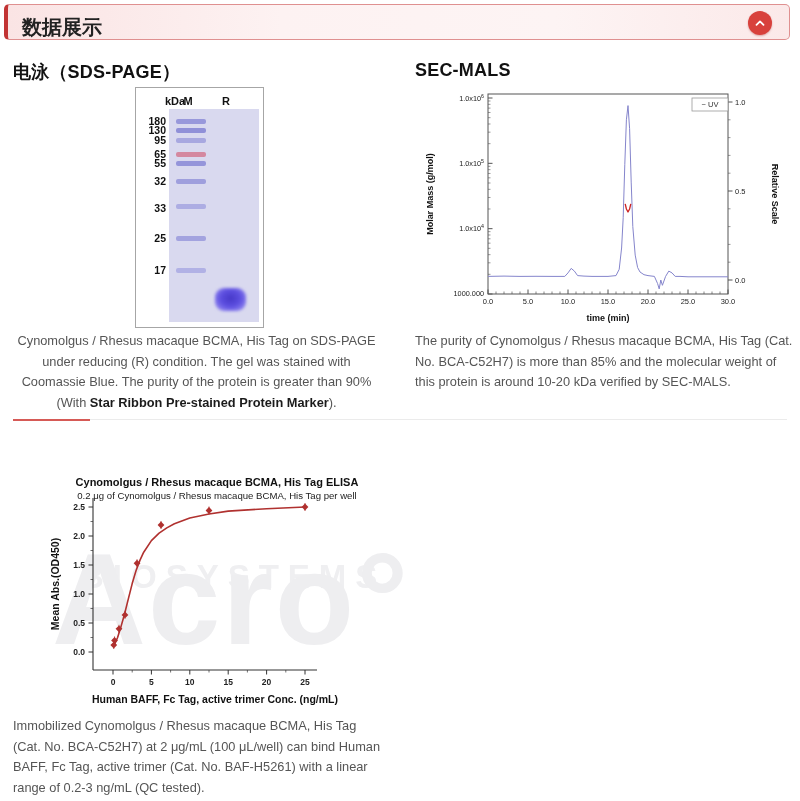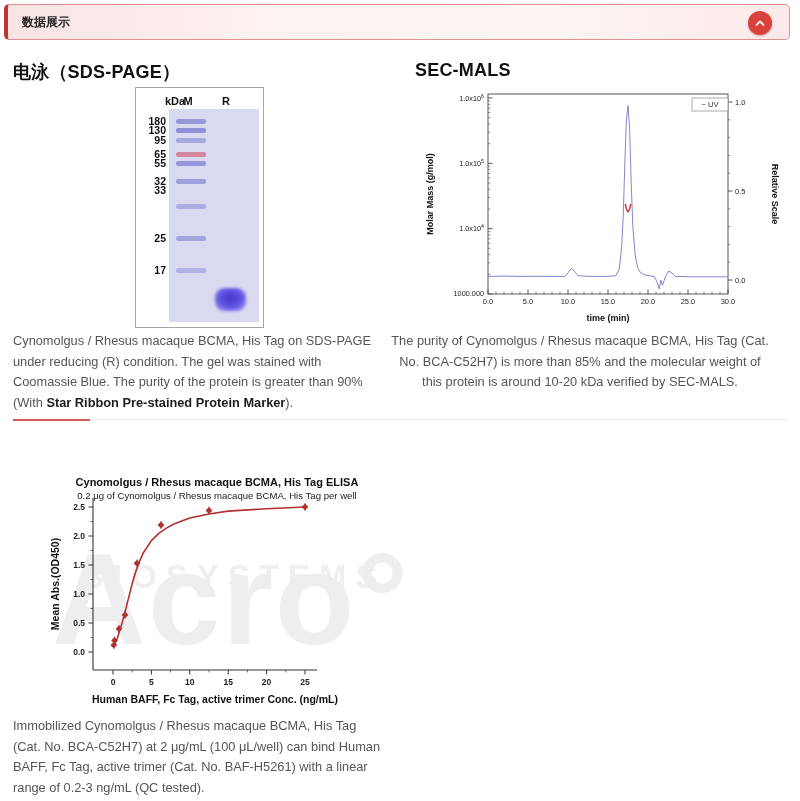--- a/index.html
+++ b/index.html
@@ -2,31 +2,31 @@
 <html><head>
 <meta charset="utf-8">
 <style>
   html,body{margin:0;padding:0;background:#fff;}
   .page{position:relative;width:800px;height:801px;background:#fff;overflow:hidden;
         font-family:"Liberation Sans",sans-serif;}
   
   .hdr{position:absolute;left:4px;top:4px;width:786px;height:36px;box-sizing:border-box;
        background:linear-gradient(90deg,#fae4e4 0%,#fdf2f2 35%,#fdf4f4 70%,#fbe9e9 100%);
        border:1px solid #df9090;border-left:4px solid #c23434;border-radius:5px;}
-  .hdr-title{position:absolute;left:14px;top:9px;font-size:12px;font-weight:bold;color:#222;}
+  .hdr-title{position:absolute;left:14px;top:9px;font-size:20px;font-weight:bold;color:#222;}
   .collapse-btn{position:absolute;right:17px;top:6px;width:24px;height:24px;border:none;
        border-radius:50%;background:#d8413c;cursor:pointer;padding:0;box-shadow:0 1px 2px rgba(150,0,0,.3);}
   .collapse-btn svg{display:block;margin:0 auto;}
   
   .sec-title{position:absolute;margin:0;font-size:18px;font-weight:bold;color:#111;letter-spacing:.2px;}
   #t-sds{left:13px;top:60px;} #t-sec{left:415px;top:60px;} #t-elisa{left:13px;top:445px;}
   
   .caption{position:absolute;margin:0;font-size:12.8px;line-height:20.5px;color:#555;}
-  #cap-left{left:13px;top:331px;width:367px;}
-  #cap-right{left:391px;top:331px;width:378px;text-align:center;}
+  #cap-left{left:13px;top:331px;width:367px;text-align:center;}
+  #cap-right{left:415px;top:331px;width:378px;}
   #cap-elisa{left:13px;top:716px;width:372px;}
   .marker-link{color:#1b1b1b;font-weight:600;}
   
   .gel-fig{position:absolute;left:135px;top:87px;width:127px;height:239px;background:#fff;
        border:1px solid #a6a6a6;box-sizing:content-box;}
   .gel-head{position:absolute;font-size:11px;font-weight:bold;color:#111;}
   .gel-area{position:absolute;left:33px;top:21px;width:90px;height:213px;background:#d9d9ef;}
   .gel-label{position:absolute;right:97px;font-size:10.5px;font-weight:bold;color:#111;line-height:11px;}
   .gel-band{position:absolute;left:7px;width:30px;height:5px;border-radius:2px;filter:blur(.7px);}
   .r-blob{position:absolute;left:46px;top:179px;width:31px;height:23px;border-radius:9px;
@@ -76,21 +76,21 @@
         <div class="gel-band" style="top: 95px; background: rgb(173, 173, 227);"></div>
         <div class="gel-band" style="top: 127px; background: rgb(163, 163, 223);"></div>
         <div class="gel-band" style="top: 159px; background: rgb(177, 177, 229);"></div>
       </div>
   <span class="gel-label" style="top: 28px;">180</span>
       <span class="gel-label" style="top: 37px;">130</span>
       <span class="gel-label" style="top: 47px;">95</span>
       <span class="gel-label" style="top: 61px;">65</span>
       <span class="gel-label" style="top: 70px;">55</span>
       <span class="gel-label" style="top: 88px;">32</span>
-      <span class="gel-label" style="top: 97px;">33</span>
+      <span class="gel-label" style="top: 115px;">33</span>
       <span class="gel-label" style="top: 145px;">25</span>
       <span class="gel-label" style="top: 177px;">17</span>
     </div>
 
   <p class="caption" id="cap-left"><span>Cynomolgus / Rhesus macaque BCMA, His Tag on SDS-PAGE under reducing (R) condition. The gel was stained with Coomassie Blue. The purity of the protein is greater than 90% (With </span><span class="marker-link">Star Ribbon Pre-stained Protein Marker</span><span>).</span></p>
 
   <h2 class="sec-title" id="t-sec">SEC-MALS</h2>
 
   <svg id="sec-svg" width="375" height="250">
       <rect x="68" y="12" width="240" height="200" fill="none" stroke="#555" stroke-width="1"></rect>

